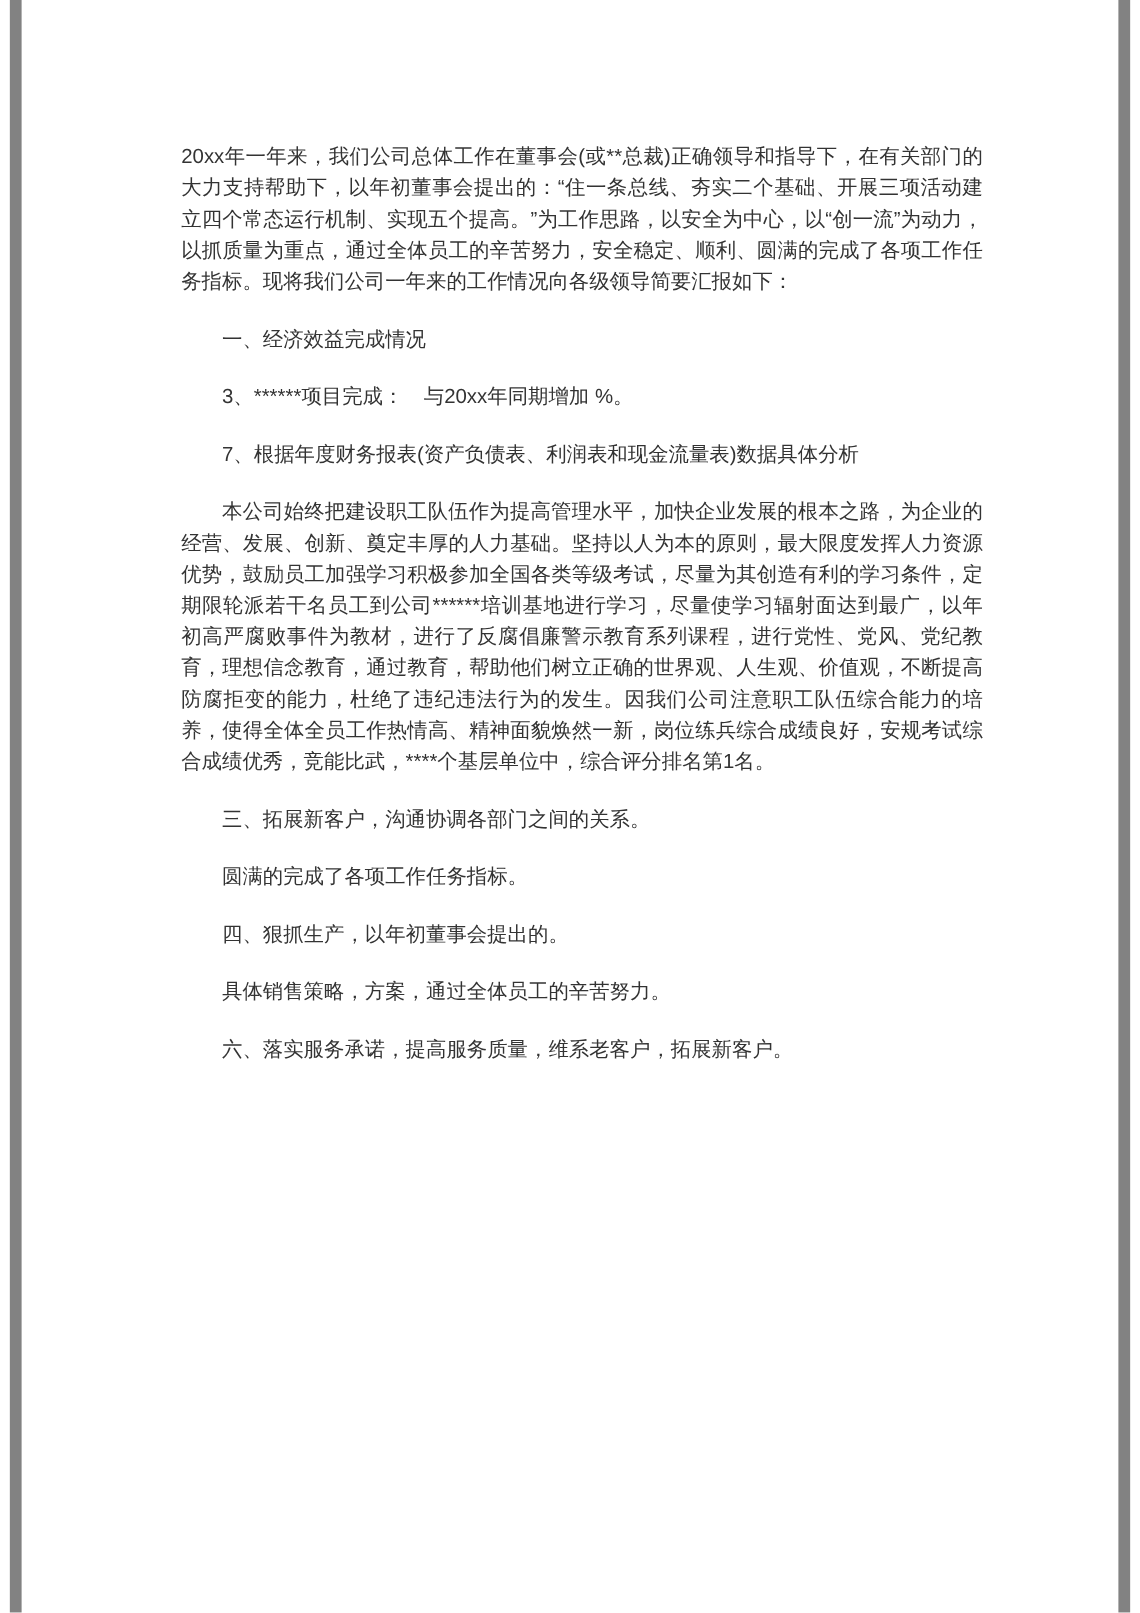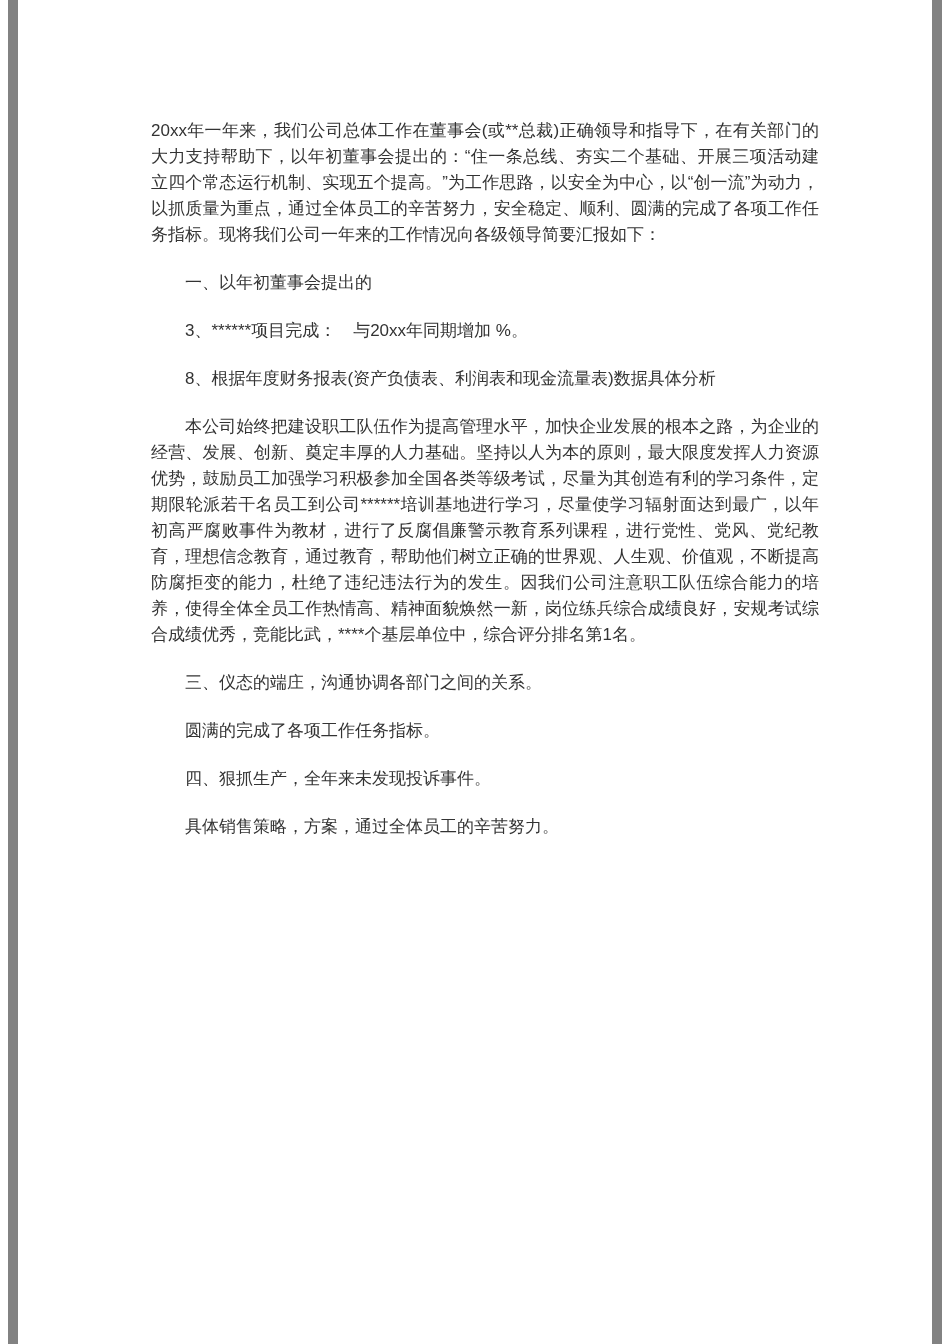--- a/index.html
+++ b/index.html
@@ -45,22 +45,23 @@
 </style>
 </head>
 <body>
 
 <div class="page">
   <div class="edge left"></div>
   <div class="edge right"></div>
 
   <div class="doc">
     <p class="no-indent">20xx年一年来，我们公司总体工作在董事会(或**总裁)正确领导和指导下，在有关部门的大力支持帮助下，以年初董事会提出的：“住一条总线、夯实二个基础、开展三项活动建立四个常态运行机制、实现五个提高。”为工作思路，以安全为中心，以“创一流”为动力，以抓质量为重点，通过全体员工的辛苦努力，安全稳定、顺利、圆满的完成了各项工作任务指标。现将我们公司一年来的工作情况向各级领导简要汇报如下：</p>
-    <p>一、以年初董事会提出的</p>
+    <p>一、经济效益完成情况</p>
     <p>3、******项目完成：　与20xx年同期增加 %。</p>
-    <p>8、根据年度财务报表(资产负债表、利润表和现金流量表)数据具体分析</p>
+    <p>7、根据年度财务报表(资产负债表、利润表和现金流量表)数据具体分析</p>
     <p>本公司始终把建设职工队伍作为提高管理水平，加快企业发展的根本之路，为企业的经营、发展、创新、奠定丰厚的人力基础。坚持以人为本的原则，最大限度发挥人力资源优势，鼓励员工加强学习积极参加全国各类等级考试，尽量为其创造有利的学习条件，定期限轮派若干名员工到公司******培训基地进行学习，尽量使学习辐射面达到最广，以年初高严腐败事件为教材，进行了反腐倡廉警示教育系列课程，进行党性、党风、党纪教育，理想信念教育，通过教育，帮助他们树立正确的世界观、人生观、价值观，不断提高防腐拒变的能力，杜绝了违纪违法行为的发生。因我们公司注意职工队伍综合能力的培养，使得全体全员工作热情高、精神面貌焕然一新，岗位练兵综合成绩良好，安规考试综合成绩优秀，竞能比武，****个基层单位中，综合评分排名第1名。</p>
-    <p>三、仪态的端庄，沟通协调各部门之间的关系。</p>
+    <p>三、拓展新客户，沟通协调各部门之间的关系。</p>
     <p>圆满的完成了各项工作任务指标。</p>
-    <p>四、狠抓生产，全年来未发现投诉事件。</p>
+    <p>四、狠抓生产，以年初董事会提出的。</p>
     <p>具体销售策略，方案，通过全体员工的辛苦努力。</p>
+    <p>六、落实服务承诺，提高服务质量，维系老客户，拓展新客户。</p>
   </div>
 </div>
 
 </body></html>

